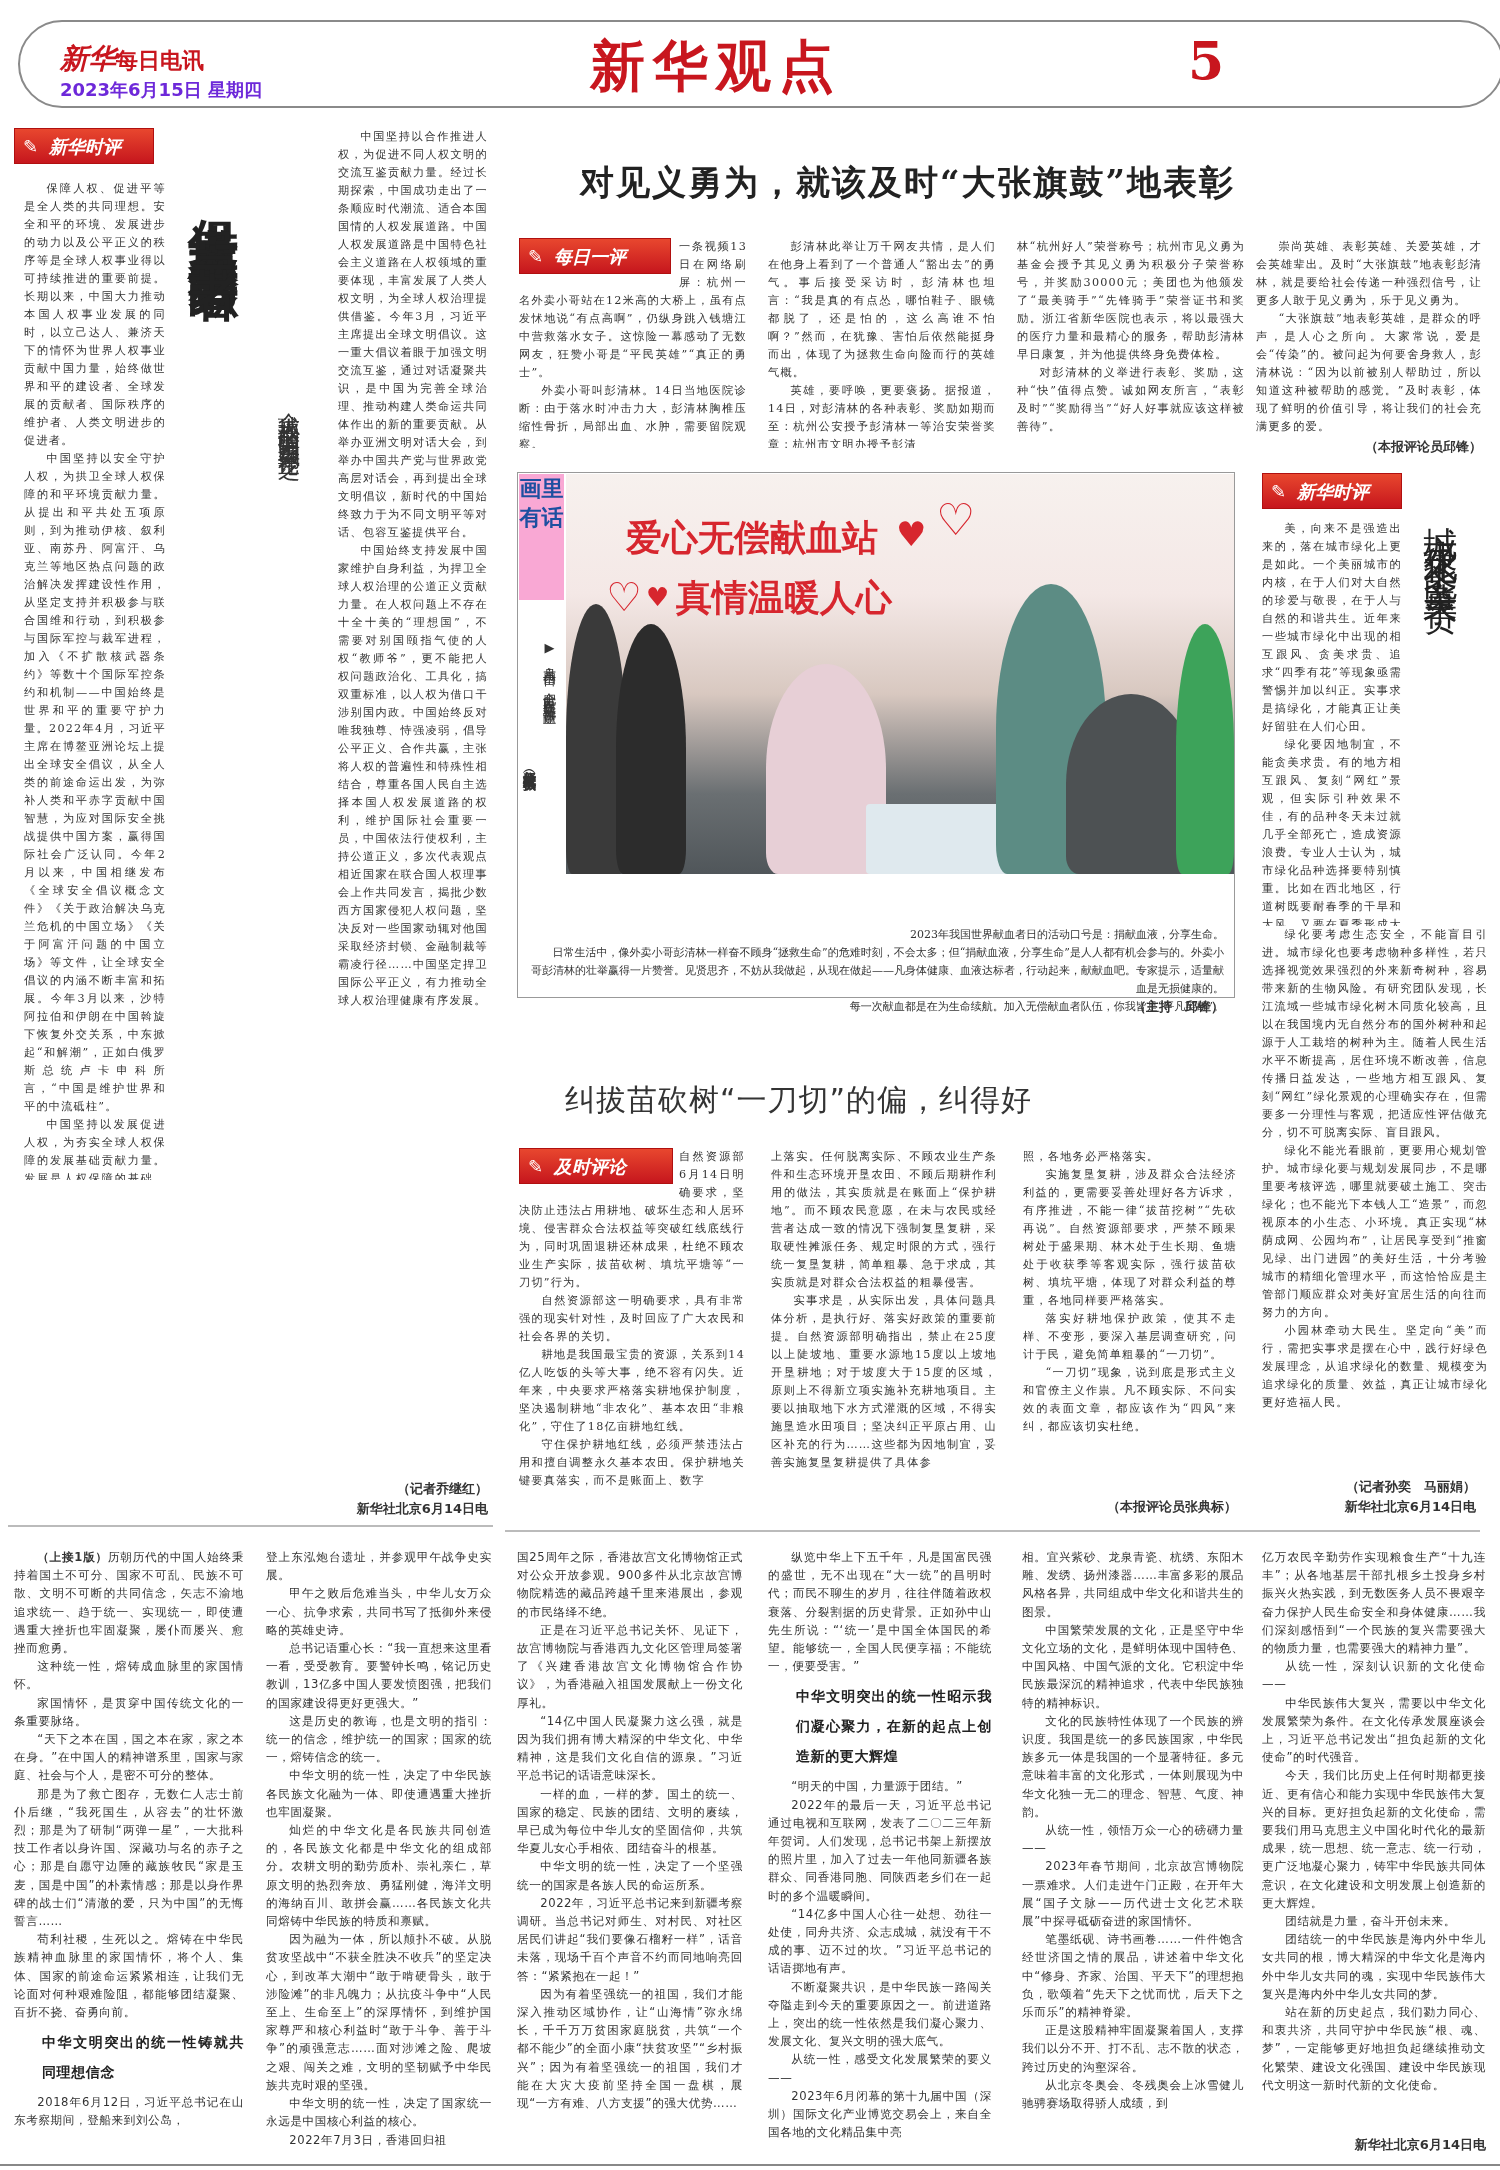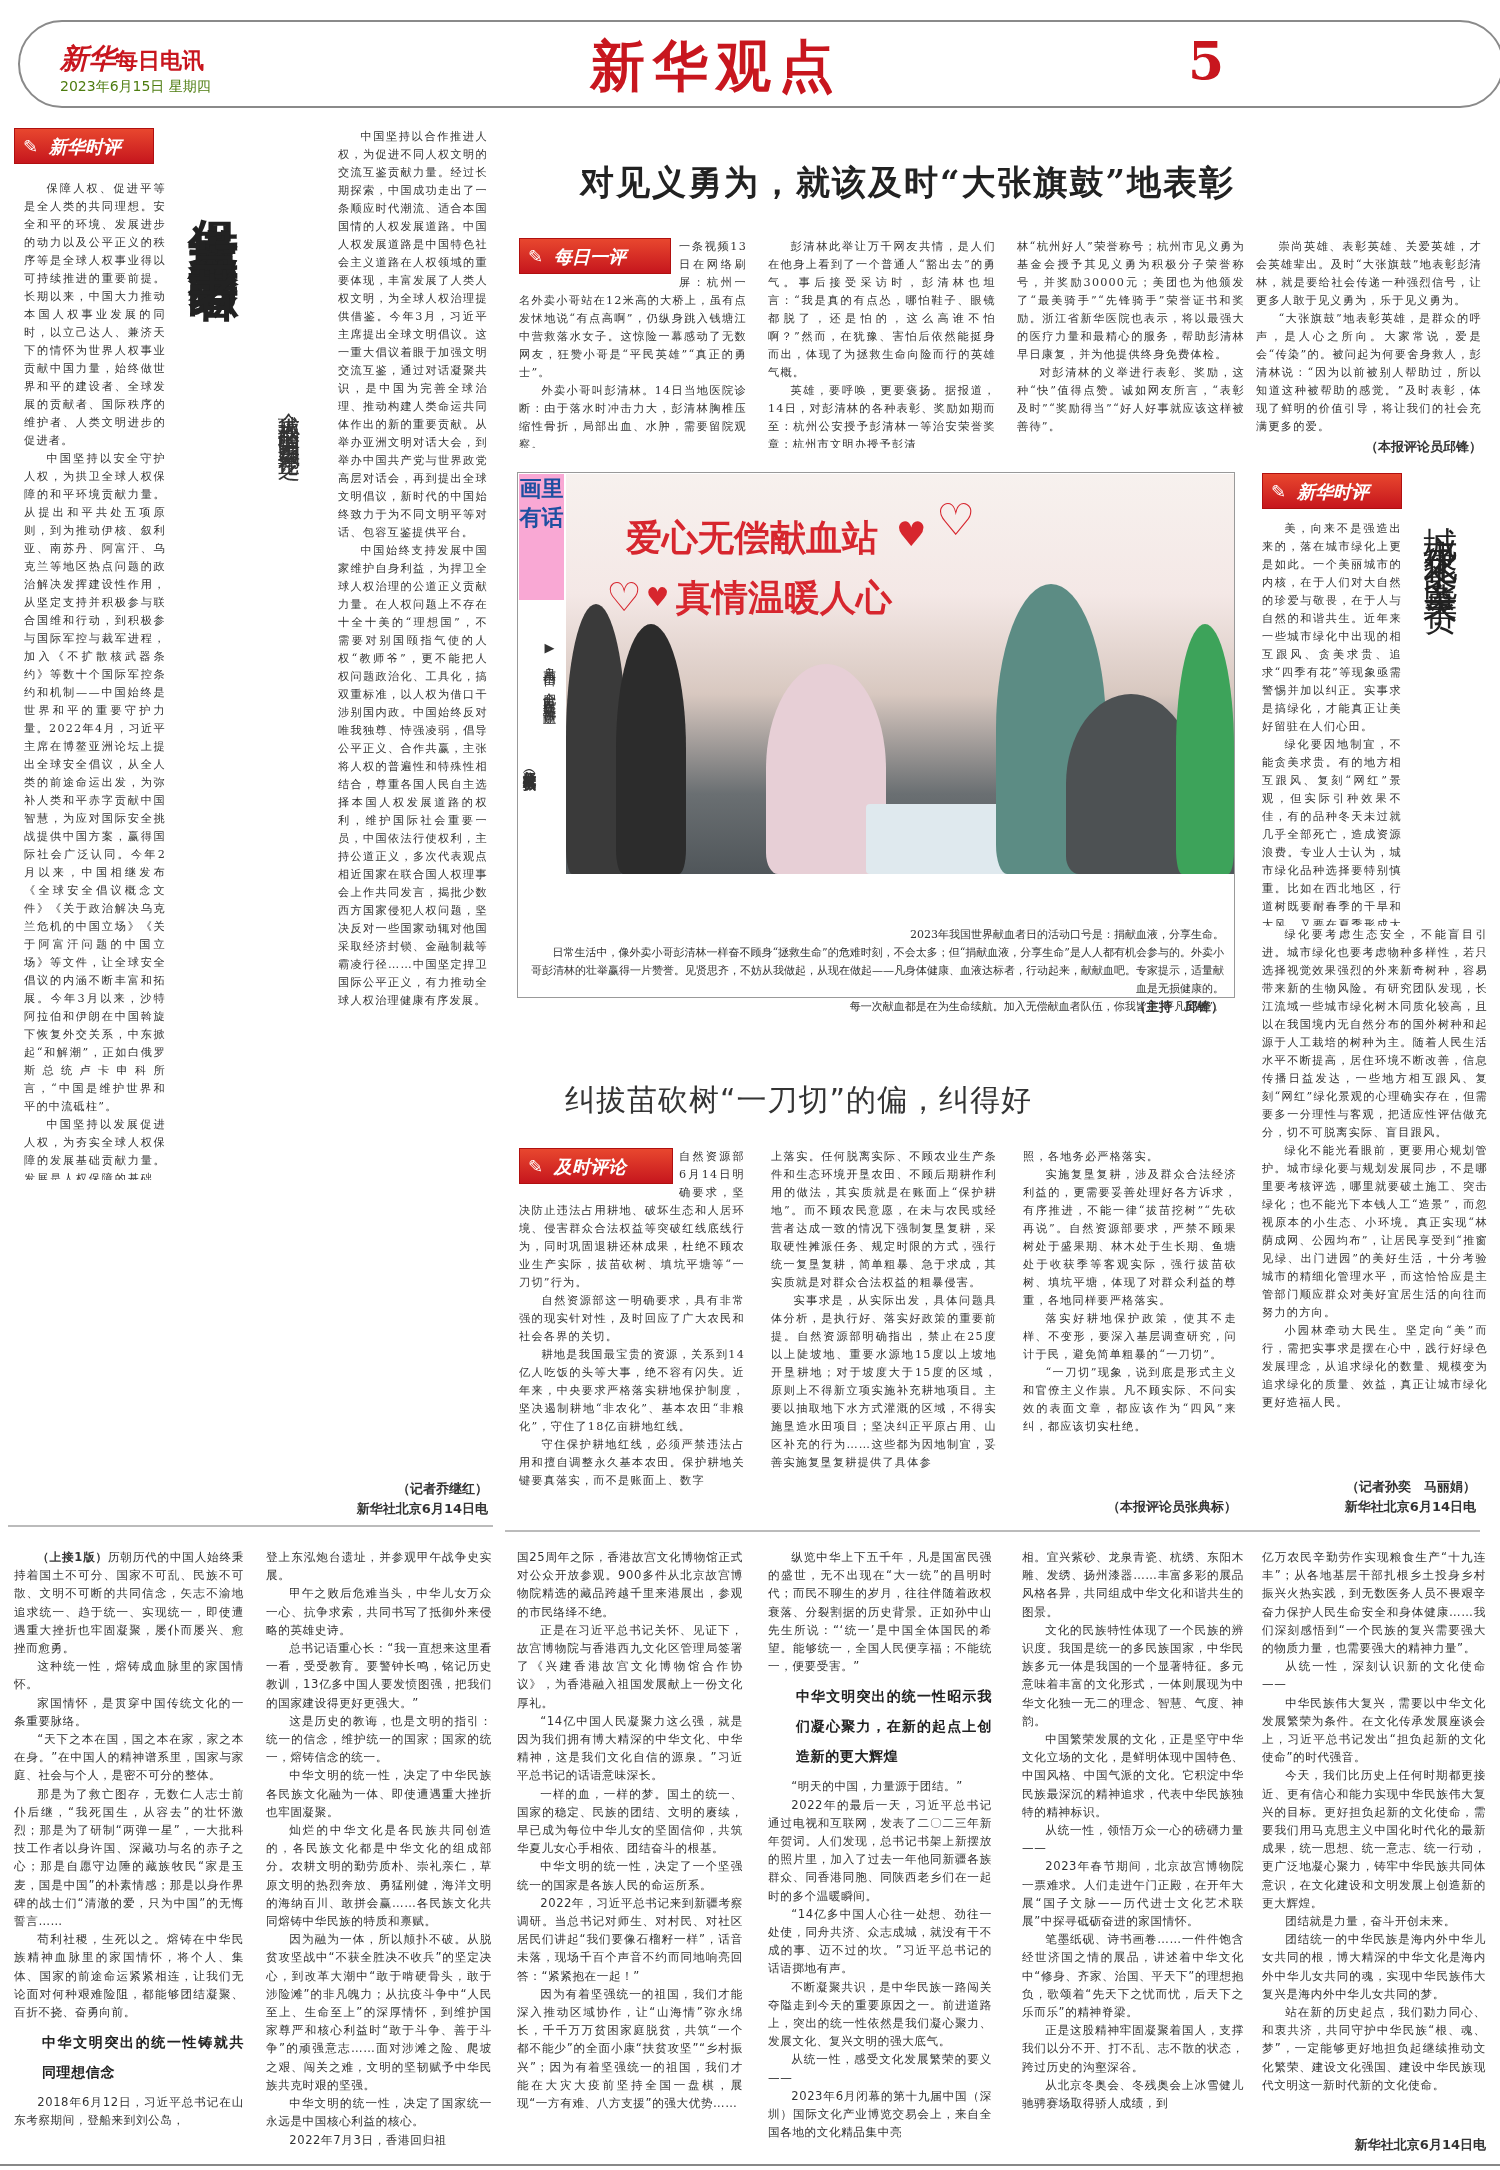--- a/index.html
+++ b/index.html
@@ -9,21 +9,21 @@
   .txt { font-size: 11.2px; line-height: 18px; letter-spacing: 1.2px; text-align: justify; color: #333; }
   .txt p { text-indent: 2em; }
   .sans { font-family: "DejaVu Sans", "Liberation Sans", sans-serif; }
   .txt2 { font-family: "DejaVu Sans", "Liberation Sans", sans-serif; font-size: 11.6px; line-height: 18.2px; letter-spacing: 0.6px; text-align: justify; color: #333; }
   .txt2 p { text-indent: 2em; }
 
   
   .masthead { left: 18px; top: 20px; width: 1486px; height: 88px; border: 2px solid #8a8a8a; border-radius: 44px; }
   .brand-logo { left: 60px; top: 40px; color: #c8161e; font-size: 28px; font-weight: bold; font-style: italic; font-family: "DejaVu Serif", serif; }
   .brand-logo span.rest { font-size: 22px; font-style: normal; color: #c8161e; }
-  .brand-date { left: 60px; top: 78px; font-size: 14px; font-weight: normal; font-family: "DejaVu Sans", sans-serif; color: #4d7c0f; }
+  .brand-date { left: 60px; top: 78px; font-size: 18px; font-weight: bold; font-family: "DejaVu Sans", sans-serif; color: #6d28d9; }
   .section-title { left: 590px; top: 30px; font-size: 55px; color: #c8161e; font-weight: bold; letter-spacing: 8px; }
   .page-num { left: 1188px; top: 30px; font-size: 52px; color: #c8161e; font-weight: bold; font-family: "DejaVu Serif", serif; }
 
   
   .tag { background: linear-gradient(180deg, #e8472e, #c6161d); color: #fff; font-family: "DejaVu Sans", sans-serif; font-weight: bold; font-style: italic; font-size: 18px; height: 36px; line-height: 36px; padding-left: 34px; border: 1px solid #b01010; position: absolute; }
   .tag::before { content: "✎"; position: absolute; left: 8px; top: 0; font-style: normal; color: #fff; font-size: 18px; }
 
   .big-vert { writing-mode: vertical-rl; font-family: "DejaVu Serif", serif; font-weight: bold; color: #222; }
   .sub-vert { writing-mode: vertical-rl; font-family: "DejaVu Sans", sans-serif; color: #333; }
 
@@ -193,22 +193,22 @@
   <div class="subhead" style="padding-left:2em;margin:6px 0;">中华文明突出的统一性昭示我们凝心聚力，在新的起点上创造新的更大辉煌</div>
   <p>“明天的中国，力量源于团结。”</p>
   <p>2022年的最后一天，习近平总书记通过电视和互联网，发表了二〇二三年新年贺词。人们发现，总书记书架上新摆放的照片里，加入了过去一年他同新疆各族群众、同香港同胞、同陕西老乡们在一起时的多个温暖瞬间。</p>
   <p>“14亿多中国人心往一处想、劲往一处使，同舟共济、众志成城，就没有干不成的事、迈不过的坎。”习近平总书记的话语掷地有声。</p>
   <p>不断凝聚共识，是中华民族一路闯关夺隘走到今天的重要原因之一。前进道路上，突出的统一性依然是我们凝心聚力、发展文化、复兴文明的强大底气。</p>
   <p>从统一性，感受文化发展繁荣的要义——</p>
   <p>2023年6月闭幕的第十九届中国（深圳）国际文化产业博览交易会上，来自全国各地的文化精品集中亮</p>
 </div>
 <div class="abs txt2" style="left:1022px;top:1548px;width:222px;height:600px;overflow:hidden;">
   <p style="text-indent:0">相。宜兴紫砂、龙泉青瓷、杭绣、东阳木雕、发绣、扬州漆器……丰富多彩的展品风格各异，共同组成中华文化和谐共生的图景。</p>
+  <p>中国繁荣发展的文化，正是坚守中华文化立场的文化，是鲜明体现中国特色、中国风格、中国气派的文化。它积淀中华民族最深沉的精神追求，代表中华民族独特的精神标识。</p>
   <p>文化的民族特性体现了一个民族的辨识度。我国是统一的多民族国家，中华民族多元一体是我国的一个显著特征。多元意味着丰富的文化形式，一体则展现为中华文化独一无二的理念、智慧、气度、神韵。</p>
-  <p>中国繁荣发展的文化，正是坚守中华文化立场的文化，是鲜明体现中国特色、中国风格、中国气派的文化。它积淀中华民族最深沉的精神追求，代表中华民族独特的精神标识。</p>
   <p>从统一性，领悟万众一心的磅礴力量——</p>
   <p>2023年春节期间，北京故宫博物院一票难求。人们走进午门正殿，在开年大展“国子文脉——历代进士文化艺术联展”中探寻砥砺奋进的家国情怀。</p>
   <p>笔墨纸砚、诗书画卷……一件件饱含经世济国之情的展品，讲述着中华文化中“修身、齐家、治国、平天下”的理想抱负，歌颂着“先天下之忧而忧，后天下之乐而乐”的精神脊梁。</p>
   <p>正是这股精神牢固凝聚着国人，支撑我们以分不开、打不乱、志不散的状态，跨过历史的沟壑深谷。</p>
   <p>从北京冬奥会、冬残奥会上冰雪健儿驰骋赛场取得骄人成绩，到</p>
 </div>
 <div class="abs txt2" style="left:1262px;top:1548px;width:224px;height:585px;overflow:hidden;">
   <p style="text-indent:0">亿万农民辛勤劳作实现粮食生产“十九连丰”；从各地基层干部扎根乡土投身乡村振兴火热实践，到无数医务人员不畏艰辛奋力保护人民生命安全和身体健康……我们深刻感悟到“一个民族的复兴需要强大的物质力量，也需要强大的精神力量”。</p>
   <p>从统一性，深刻认识新的文化使命——</p>
   <p>中华民族伟大复兴，需要以中华文化发展繁荣为条件。在文化传承发展座谈会上，习近平总书记发出“担负起新的文化使命”的时代强音。</p>

